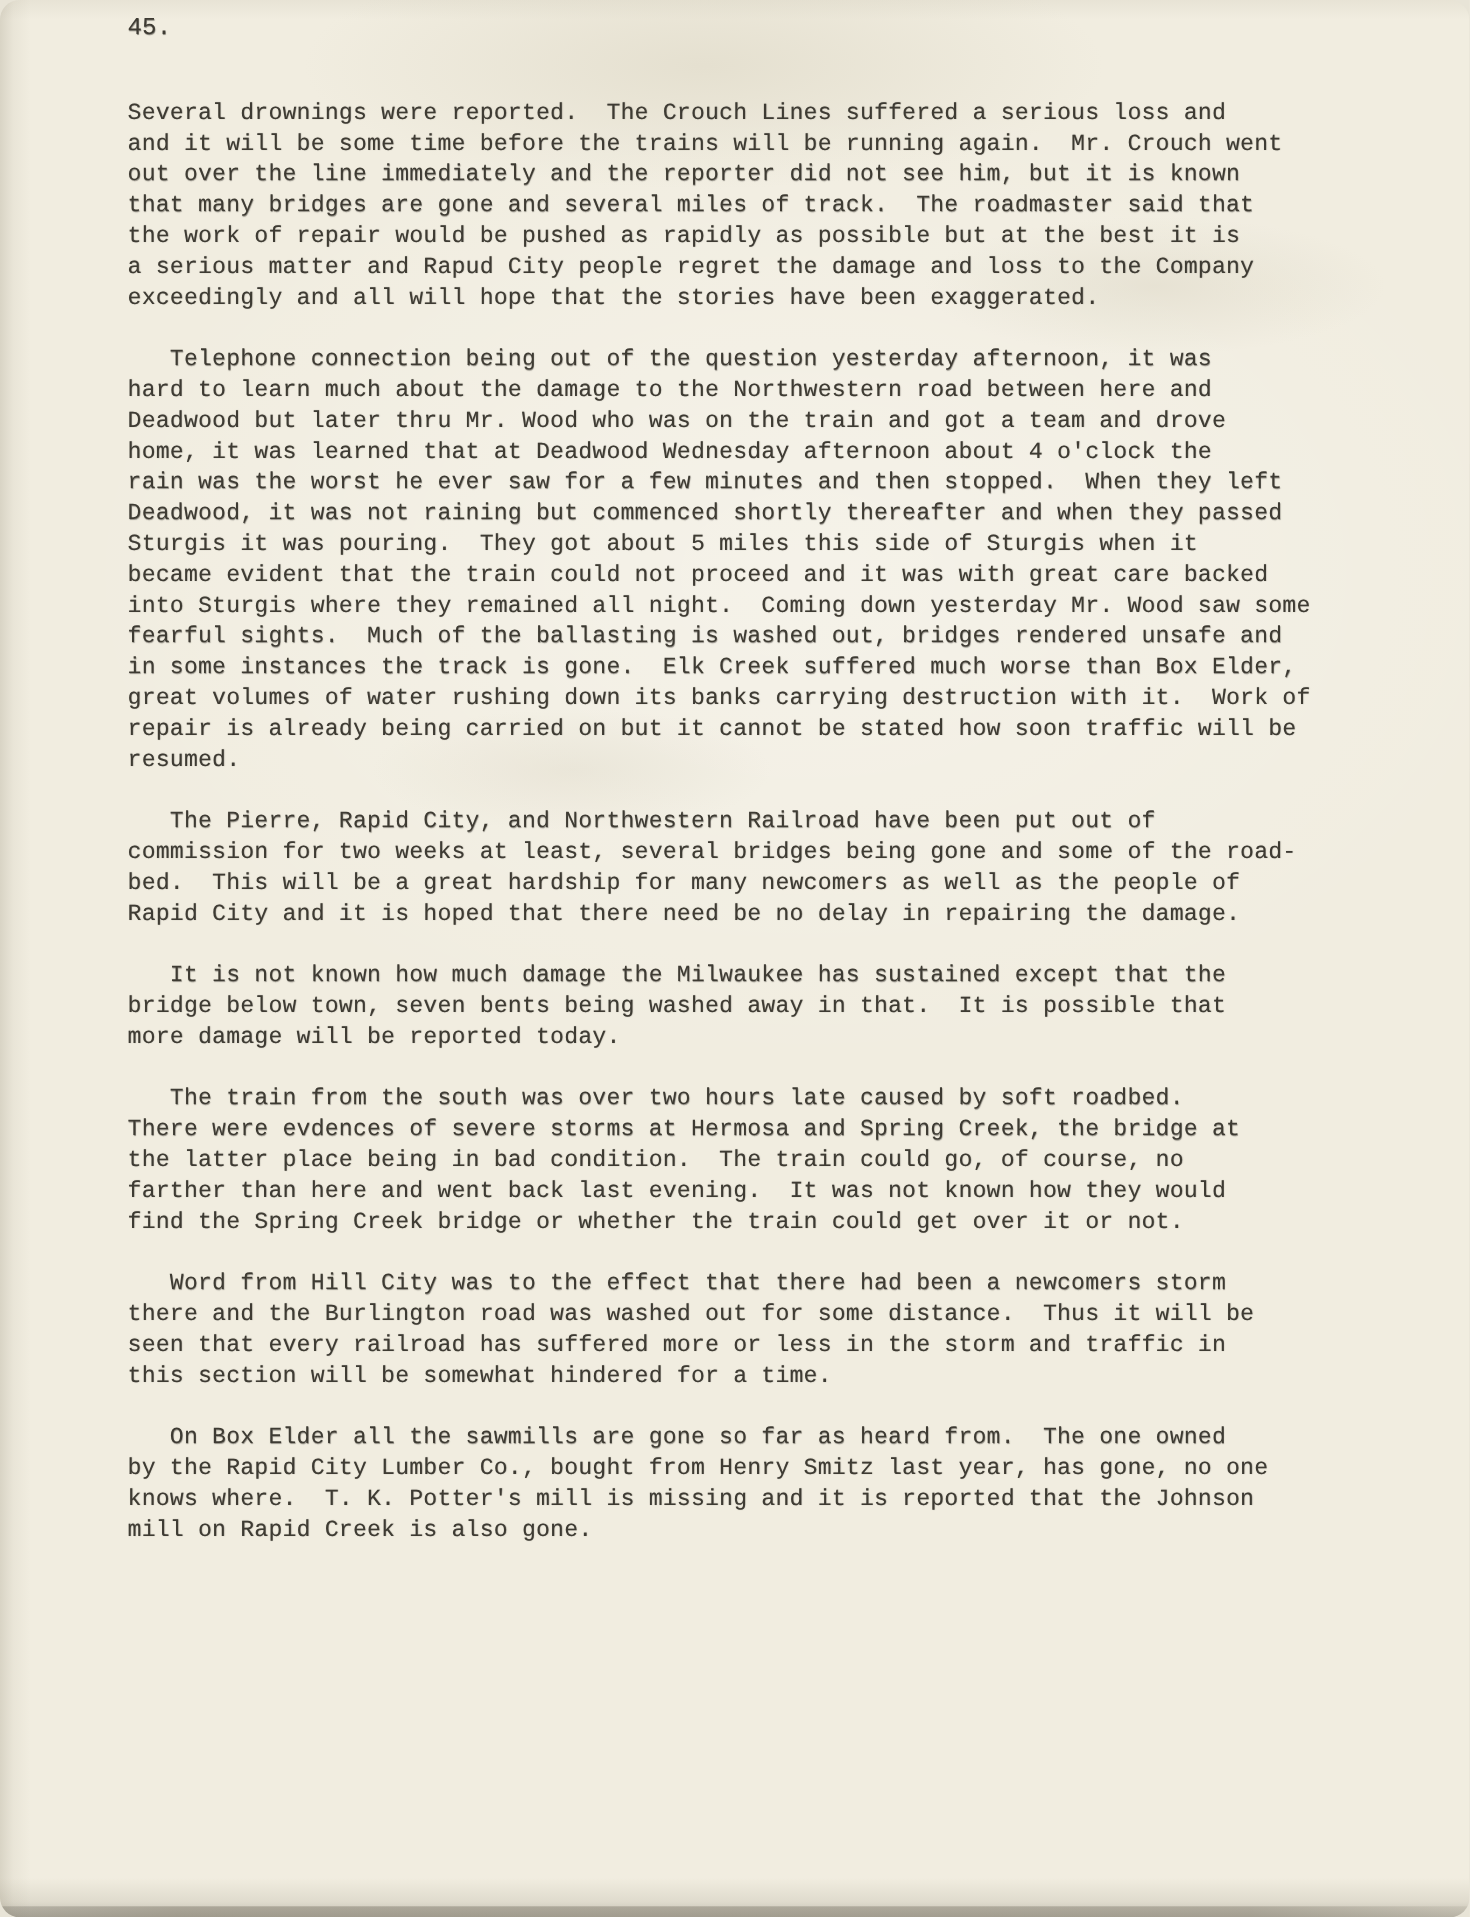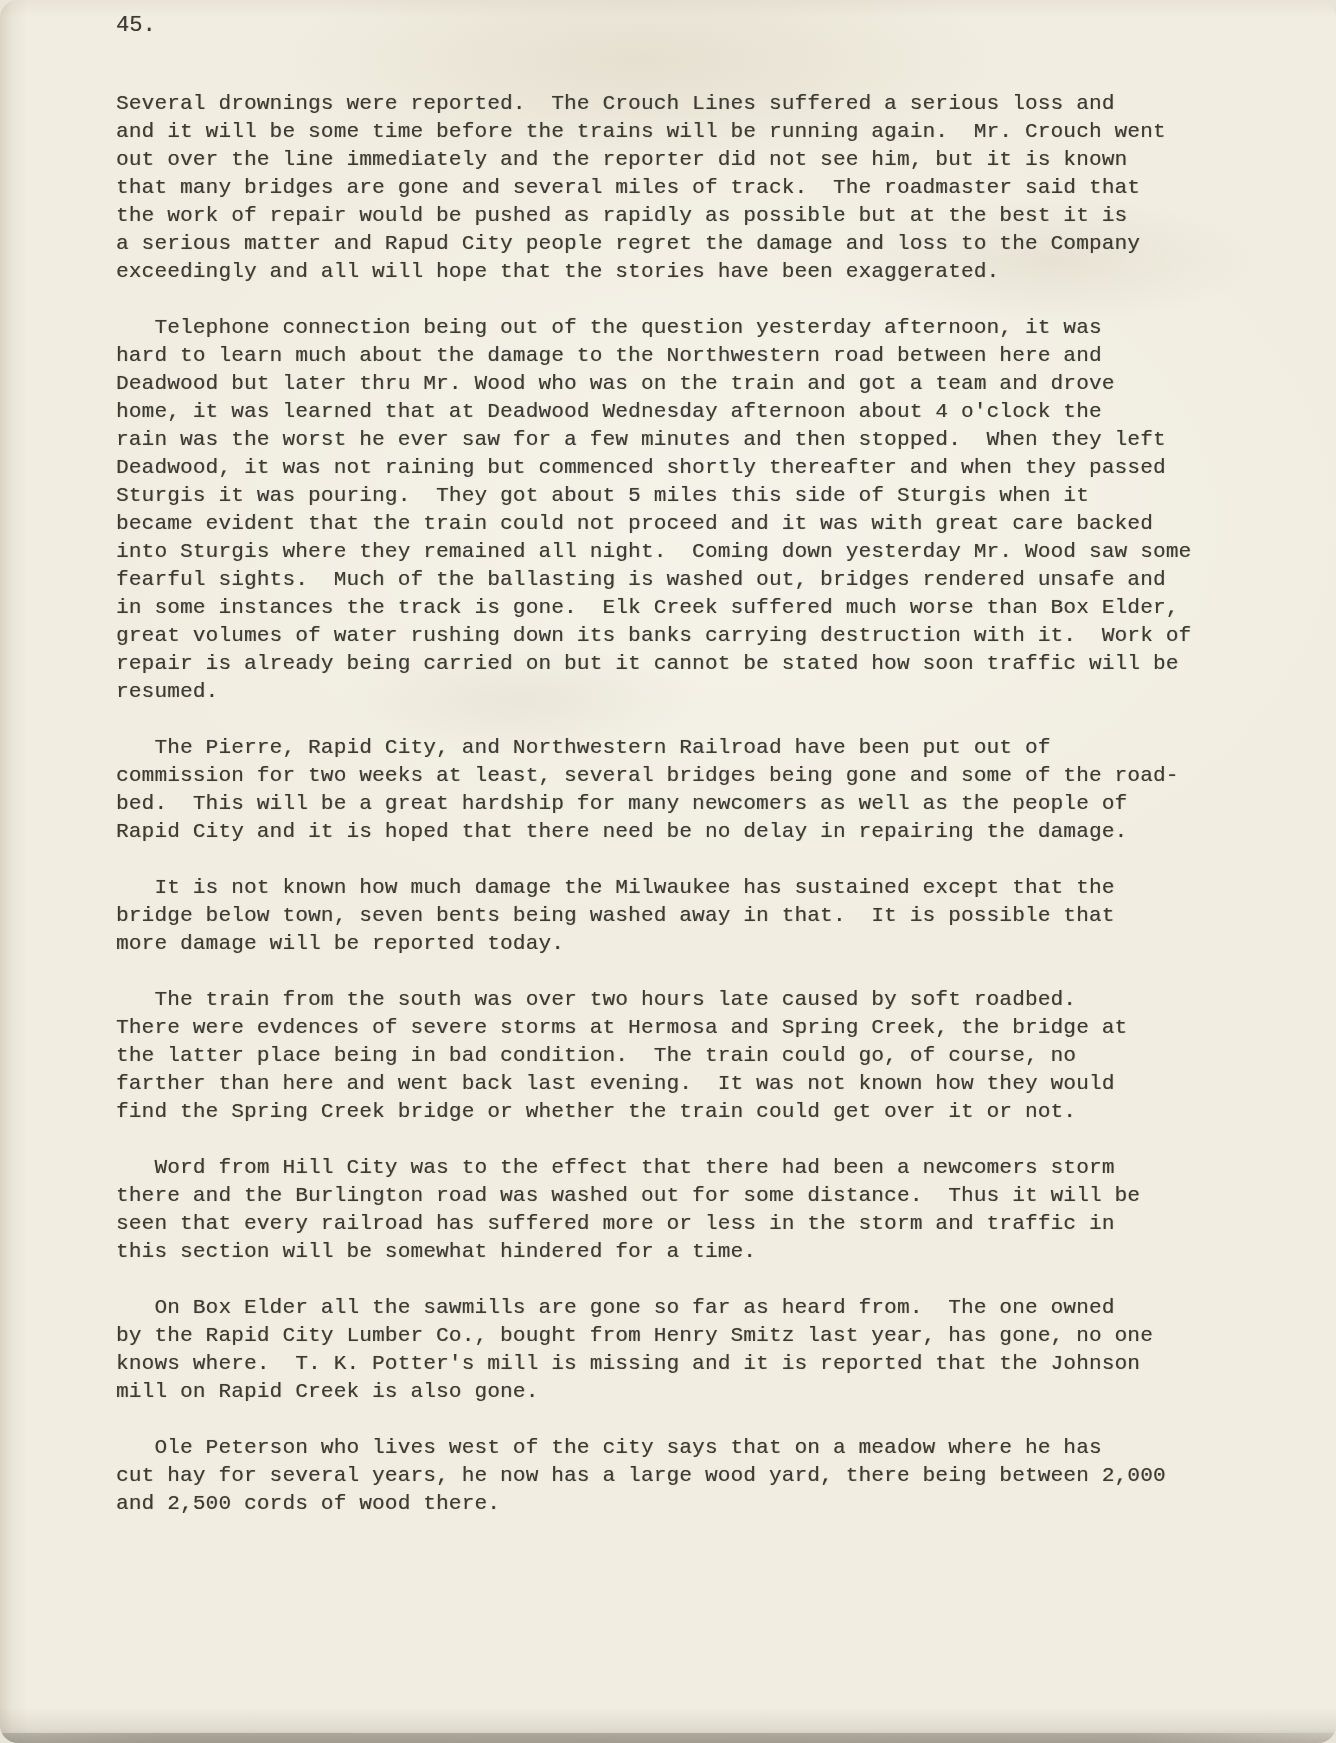--- a/index.html
+++ b/index.html
@@ -94,19 +94,16 @@
 farther than here and went back last evening.  It was not known how they would
 find the Spring Creek bridge or whether the train could get over it or not.</p>
     <p class="para">   Word from Hill City was to the effect that there had been a newcomers storm
 there and the Burlington road was washed out for some distance.  Thus it will be
 seen that every railroad has suffered more or less in the storm and traffic in
 this section will be somewhat hindered for a time.</p>
     <p class="para">   On Box Elder all the sawmills are gone so far as heard from.  The one owned
 by the Rapid City Lumber Co., bought from Henry Smitz last year, has gone, no one
 knows where.  T. K. Potter's mill is missing and it is reported that the Johnson
 mill on Rapid Creek is also gone.</p>
-    <p class="para">   Ole Peterson who lives west of the city says that on a meadow where he has
-cut hay for several years, he now has a large wood yard, there being between 2,000
-and 2,500 cords of wood there.</p>
   </div>
 
   <div class="edge-shade"></div>
 </div>
 
 </body></html>

